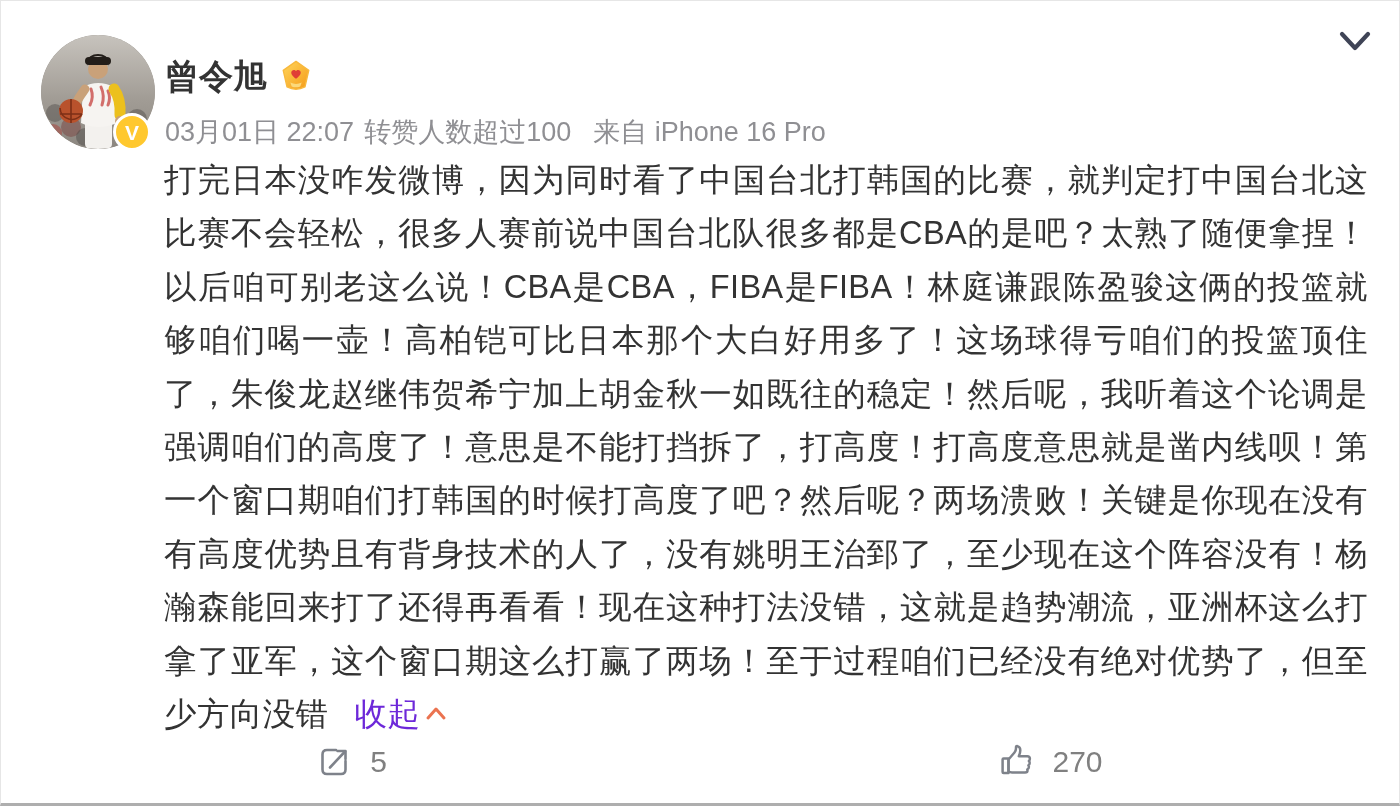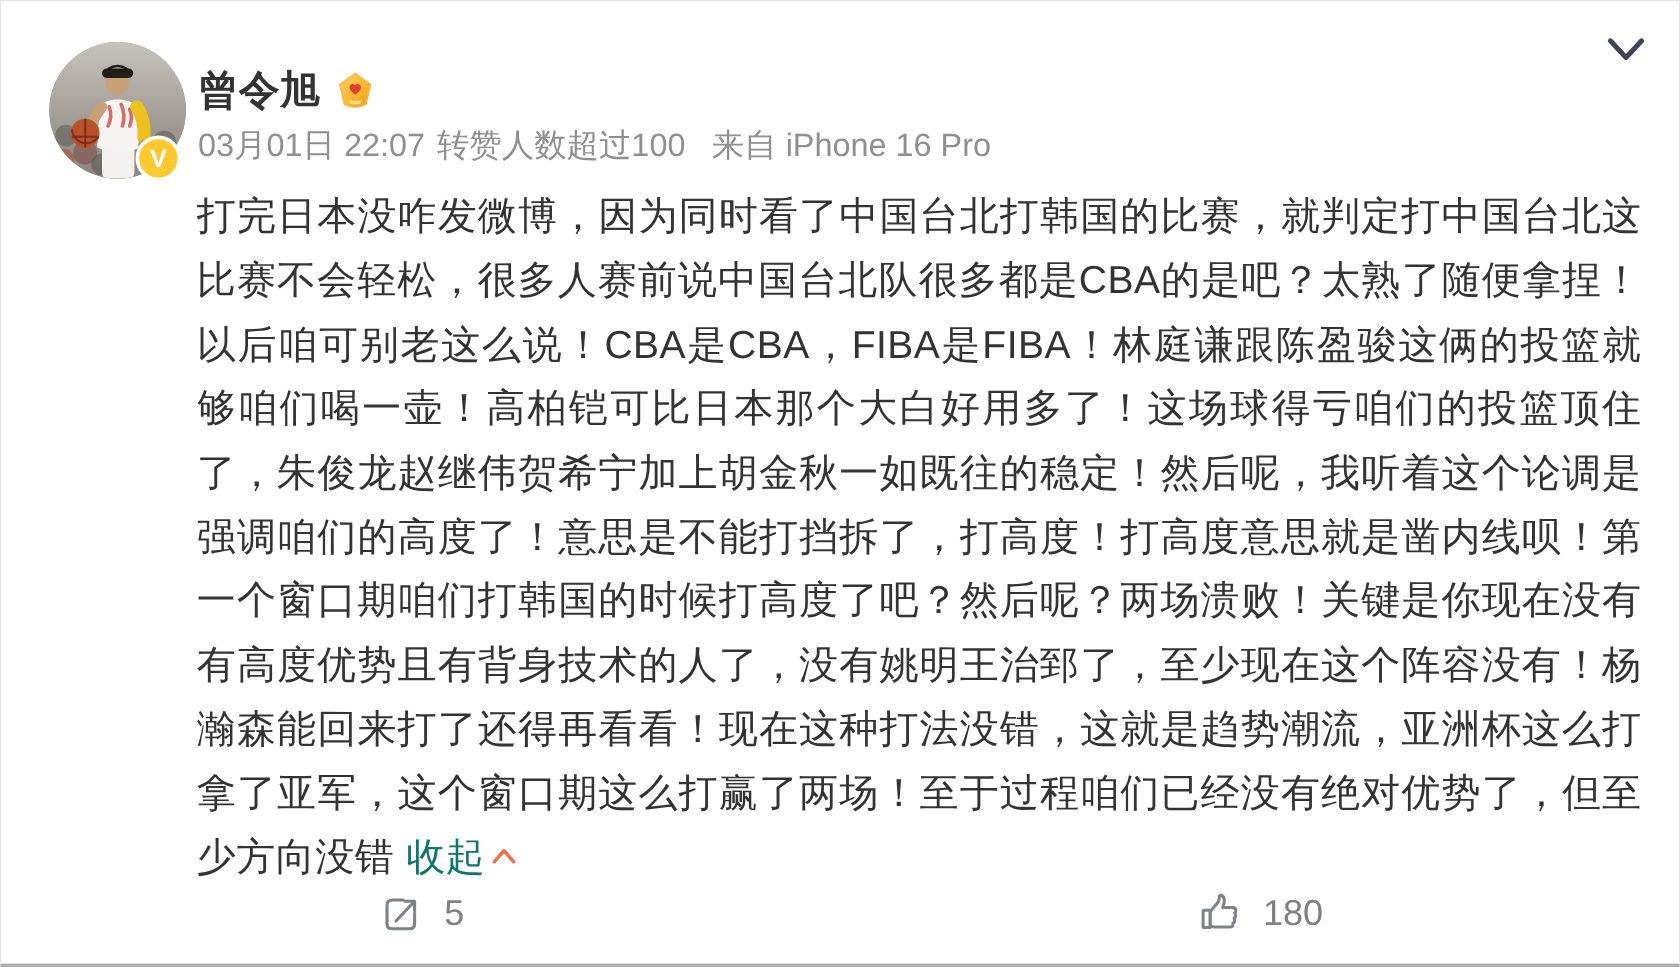--- a/index.html
+++ b/index.html
@@ -17,31 +17,31 @@
   .avatar svg{display:block;width:114px;height:114px;}
   .v-badge{
     position:absolute;left:112px;top:112px;width:38px;height:38px;border-radius:50%;
     background:#ffc82e;border:3px solid #ffffff;display:flex;align-items:center;justify-content:center;
     color:#ffffff;font-weight:bold;font-size:21px;line-height:1;
   }
   .header-text{position:absolute;left:164px;top:56px;}
   .name-row{display:flex;align-items:center;gap:12px;}
   .author-name{font-size:34px;font-weight:700;color:#333333;line-height:38px;cursor:pointer;}
   .vip-badge{width:34px;height:34px;display:inline-block;cursor:pointer;}
-  .meta-row{margin-top:11px;font-size:27px;color:#8f8f93;line-height:30px;white-space:nowrap;}
+  .meta-row{margin-top:22px;font-size:27px;color:#8f8f93;line-height:30px;white-space:nowrap;}
   .meta-row .sep1{margin-right:10px;}
   .meta-row .sep2{margin-right:22px;}
   .collapse-chevron{position:absolute;right:24px;top:26px;width:40px;height:30px;cursor:pointer;}
   
   .content{
     position:absolute;left:163px;top:153px;width:1204px;
     font-size:32.5px;line-height:53.4px;color:#333333;letter-spacing:0.4px;
     text-align:justify;word-break:break-all;
   }
-  .collapse-link{color:#0f766e;cursor:pointer;white-space:nowrap;margin-left:10px;}
+  .collapse-link{color:#6d28d9;cursor:pointer;white-space:nowrap;margin-left:26px;}
   .collapse-link svg{vertical-align:middle;margin-left:4px;margin-top:-6px;}
   
   .action-bar{
     position:absolute;left:0;right:0;bottom:12px;height:58px;display:flex;align-items:center;
   }
   .action{
     flex:1;display:flex;align-items:center;justify-content:center;gap:16px;
     color:#808080;font-size:30px;cursor:pointer;
   }
   .action svg{display:block;}
@@ -133,17 +133,17 @@
       </svg>
       <span>5</span>
     </div>
 
 
     <div class="action">
       <svg width="40" height="40" viewBox="0 0 40 40">
         <path d="M12.5 17.5 L18.5 10.5 Q20 8.7 20 6.3 V5.2 Q20 3.9 21.3 4.1 Q24.3 4.8 24.3 8.2 Q24.3 11 22.8 14.2 H31.2 Q33.9 14.2 33.9 16.8 Q33.9 18.2 32.9 19 Q33.7 19.7 33.7 21 Q33.7 22.6 32.4 23.3 Q32.9 24 32.9 25 Q32.9 26.7 31.3 27.3 Q31.5 27.8 31.5 28.4 Q31.5 30.4 29.1 30.4 H16 Q14 30.4 12.5 29.5 Z" fill="none" stroke="#7e828a" stroke-width="2.5" stroke-linejoin="round" stroke-linecap="round"></path>
         <path d="M12.5 16.5 H7.6 Q6.6 16.5 6.6 17.5 V30 Q6.6 31 7.6 31 H12.5 Z" fill="none" stroke="#7e828a" stroke-width="2.5" stroke-linejoin="round"></path>
       </svg>
-      <span>180</span>
+      <span>270</span>
     </div>
 
   </div>
 </div>
 
 </body></html>

